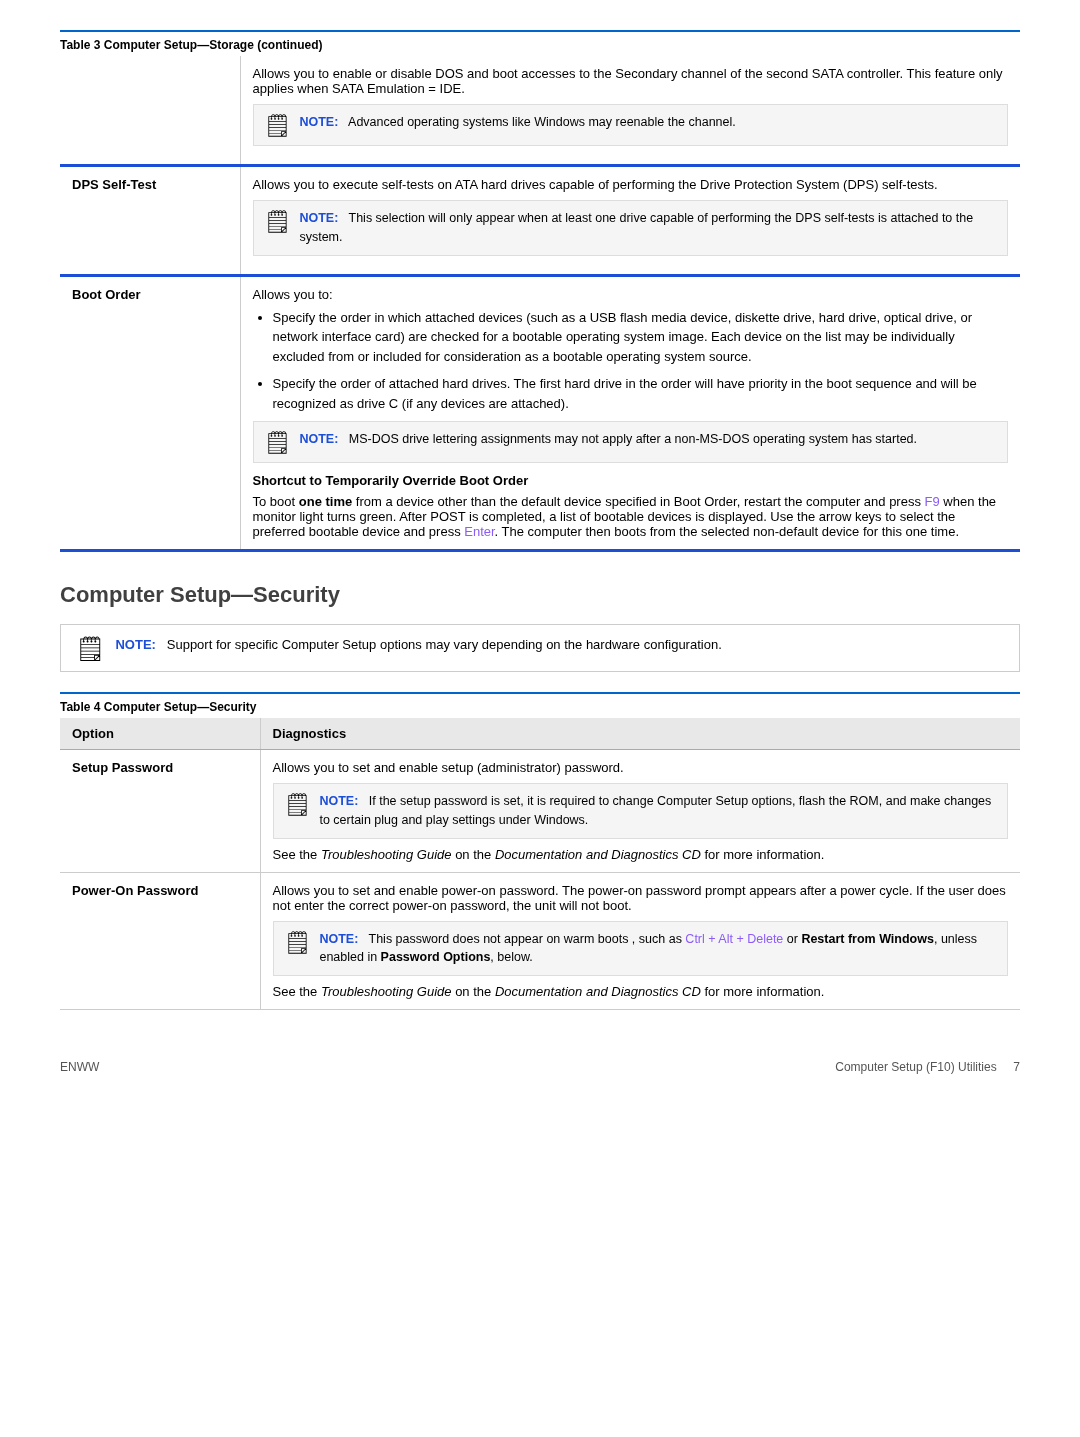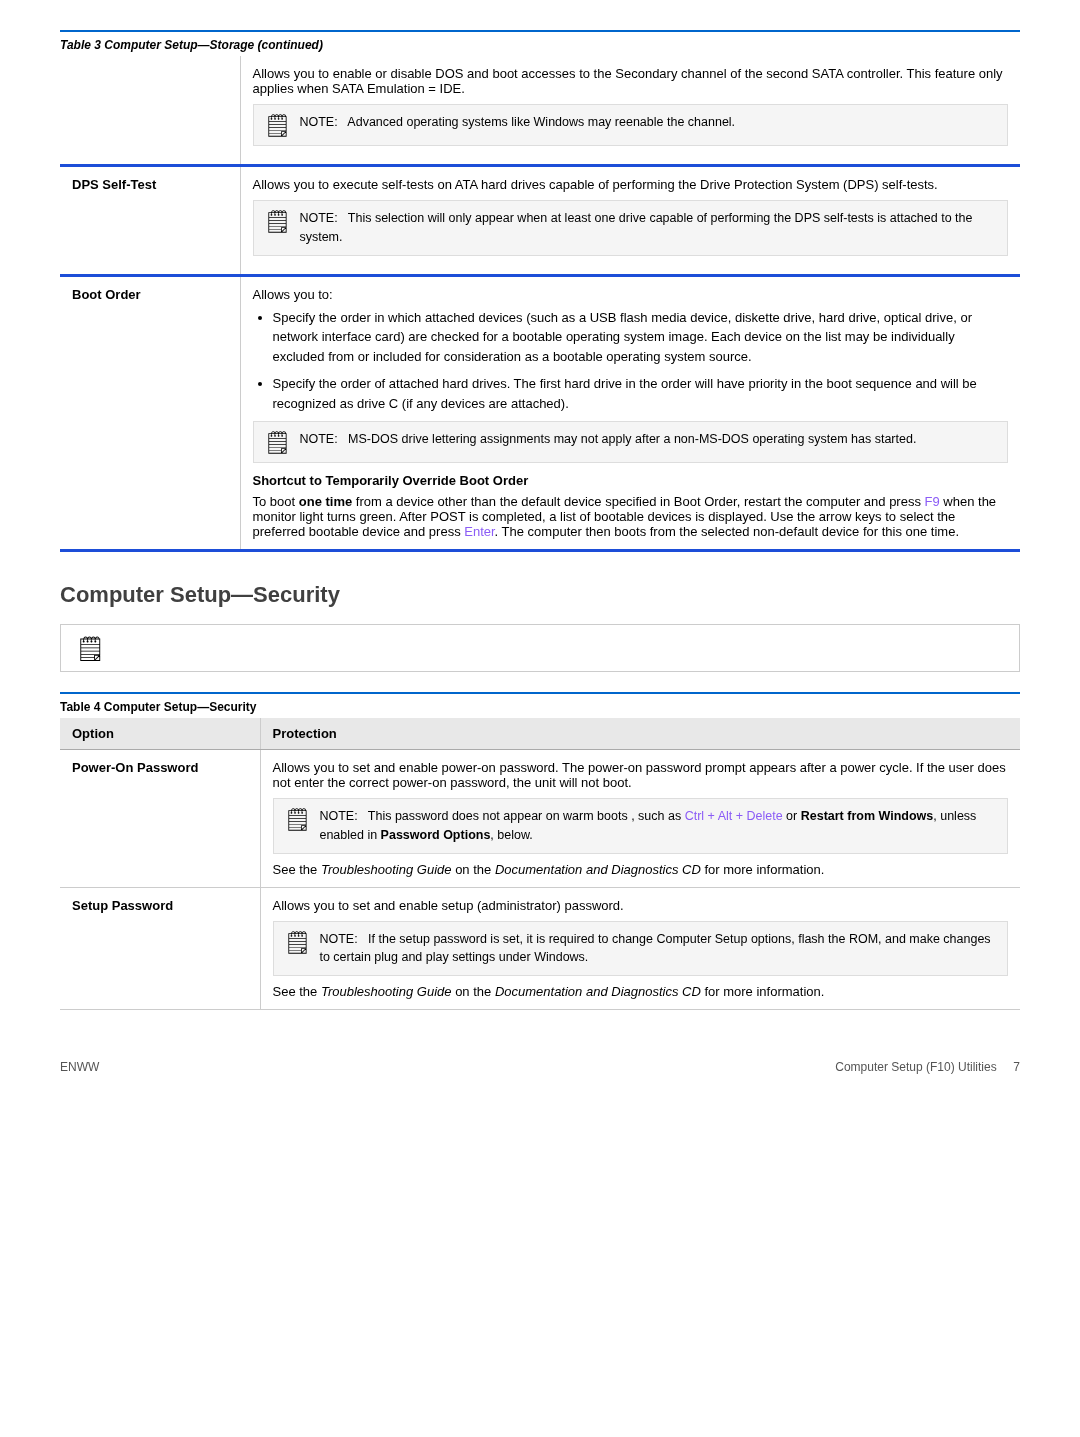--- a/index.html
+++ b/index.html
@@ -14,21 +14,20 @@
     }
 
     
     .table-header {
       font-size: 12px;
       font-weight: bold;
       color: #0066cc;
       padding: 6px 0 4px 0;
       border-top: 2px solid #0066cc;
       margin-bottom: 0;
-      font-style: italic;
     }
     .table-header span { color: #000; }
 
     .storage-table {
       width: 100%;
       border-collapse: collapse;
       margin-bottom: 0;
     }
     .storage-table td {
       padding: 10px 12px;
@@ -59,22 +58,22 @@
       font-size: 22px;
       line-height: 1;
       flex-shrink: 0;
       margin-top: 2px;
     }
     .note-text {
       font-size: 12.5px;
       line-height: 1.5;
     }
     .note-label {
-      font-weight: normal;
-      color: #000000;
+      font-weight: bold;
+      color: #1d4ed8;
     }
 
     
     .bullet-list {
       margin: 6px 0 6px 20px;
     }
     .bullet-list li {
       margin-bottom: 8px;
       line-height: 1.5;
       list-style: disc;
@@ -229,60 +228,64 @@
   </table>
 </div>
 
 <div style="margin-top: 30px;">
   <h1 class="section-heading">
     <span>Computer Setup—Security</span>
   </h1>
 
   <div class="section-note">
     <span class="note-icon" style="font-size:24px;">🗒</span>
+    <span class="note-text">
+      <span class="note-label">NOTE:</span>
+      &nbsp; Support for specific Computer Setup options may vary depending on the hardware configuration.
+    </span>
   </div>
 
   <div class="sec-table-header top-border-table">
     <span>Table 4  Computer Setup—Security</span>
   </div>
 
   <table class="security-table">
     <thead>
       <tr>
         <td class="opt-col">Option</td>
-        <td class="desc-col">Protection</td>
+        <td class="desc-col">Diagnostics</td>
       </tr>
     </thead>
     <tbody>
 
+
+      <tr>
+        <td class="opt-col">Setup Password</td>
+        <td class="desc-col">
+          <p>Allows you to set and enable setup (administrator) password.</p>
+          <div class="note-box" style="margin-top:8px;">
+            <span class="note-icon">🗒</span>
+            <span class="note-text">
+              <span class="note-label">NOTE:</span>
+              &nbsp; If the setup password is set, it is required to change Computer Setup options, flash the ROM, and make changes to certain plug and play settings under Windows.
+            </span>
+          </div>
+          <p style="margin-top:8px;">See the <span class="italic">Troubleshooting Guide</span> on the <span class="italic">Documentation and Diagnostics CD</span> for more information.</p>
+        </td>
+      </tr>
 
       <tr>
         <td class="opt-col">Power-On Password</td>
         <td class="desc-col">
           <p>Allows you to set and enable power-on password. The power-on password prompt appears after a power cycle. If the user does not enter the correct power-on password, the unit will not boot.</p>
           <div class="note-box" style="margin-top:8px;">
             <span class="note-icon">🗒</span>
             <span class="note-text">
               <span class="note-label">NOTE:</span>
               &nbsp; This password does not appear on warm boots , such as <span class="inline-link">Ctrl + Alt + Delete</span> or <strong>Restart from Windows</strong>, unless enabled in <strong>Password Options</strong>, below.
-            </span>
-          </div>
-          <p style="margin-top:8px;">See the <span class="italic">Troubleshooting Guide</span> on the <span class="italic">Documentation and Diagnostics CD</span> for more information.</p>
-        </td>
-      </tr>
-
-      <tr>
-        <td class="opt-col">Setup Password</td>
-        <td class="desc-col">
-          <p>Allows you to set and enable setup (administrator) password.</p>
-          <div class="note-box" style="margin-top:8px;">
-            <span class="note-icon">🗒</span>
-            <span class="note-text">
-              <span class="note-label">NOTE:</span>
-              &nbsp; If the setup password is set, it is required to change Computer Setup options, flash the ROM, and make changes to certain plug and play settings under Windows.
             </span>
           </div>
           <p style="margin-top:8px;">See the <span class="italic">Troubleshooting Guide</span> on the <span class="italic">Documentation and Diagnostics CD</span> for more information.</p>
         </td>
       </tr>
     </tbody>
   </table>
 </div>
 
 <div class="page-footer">

